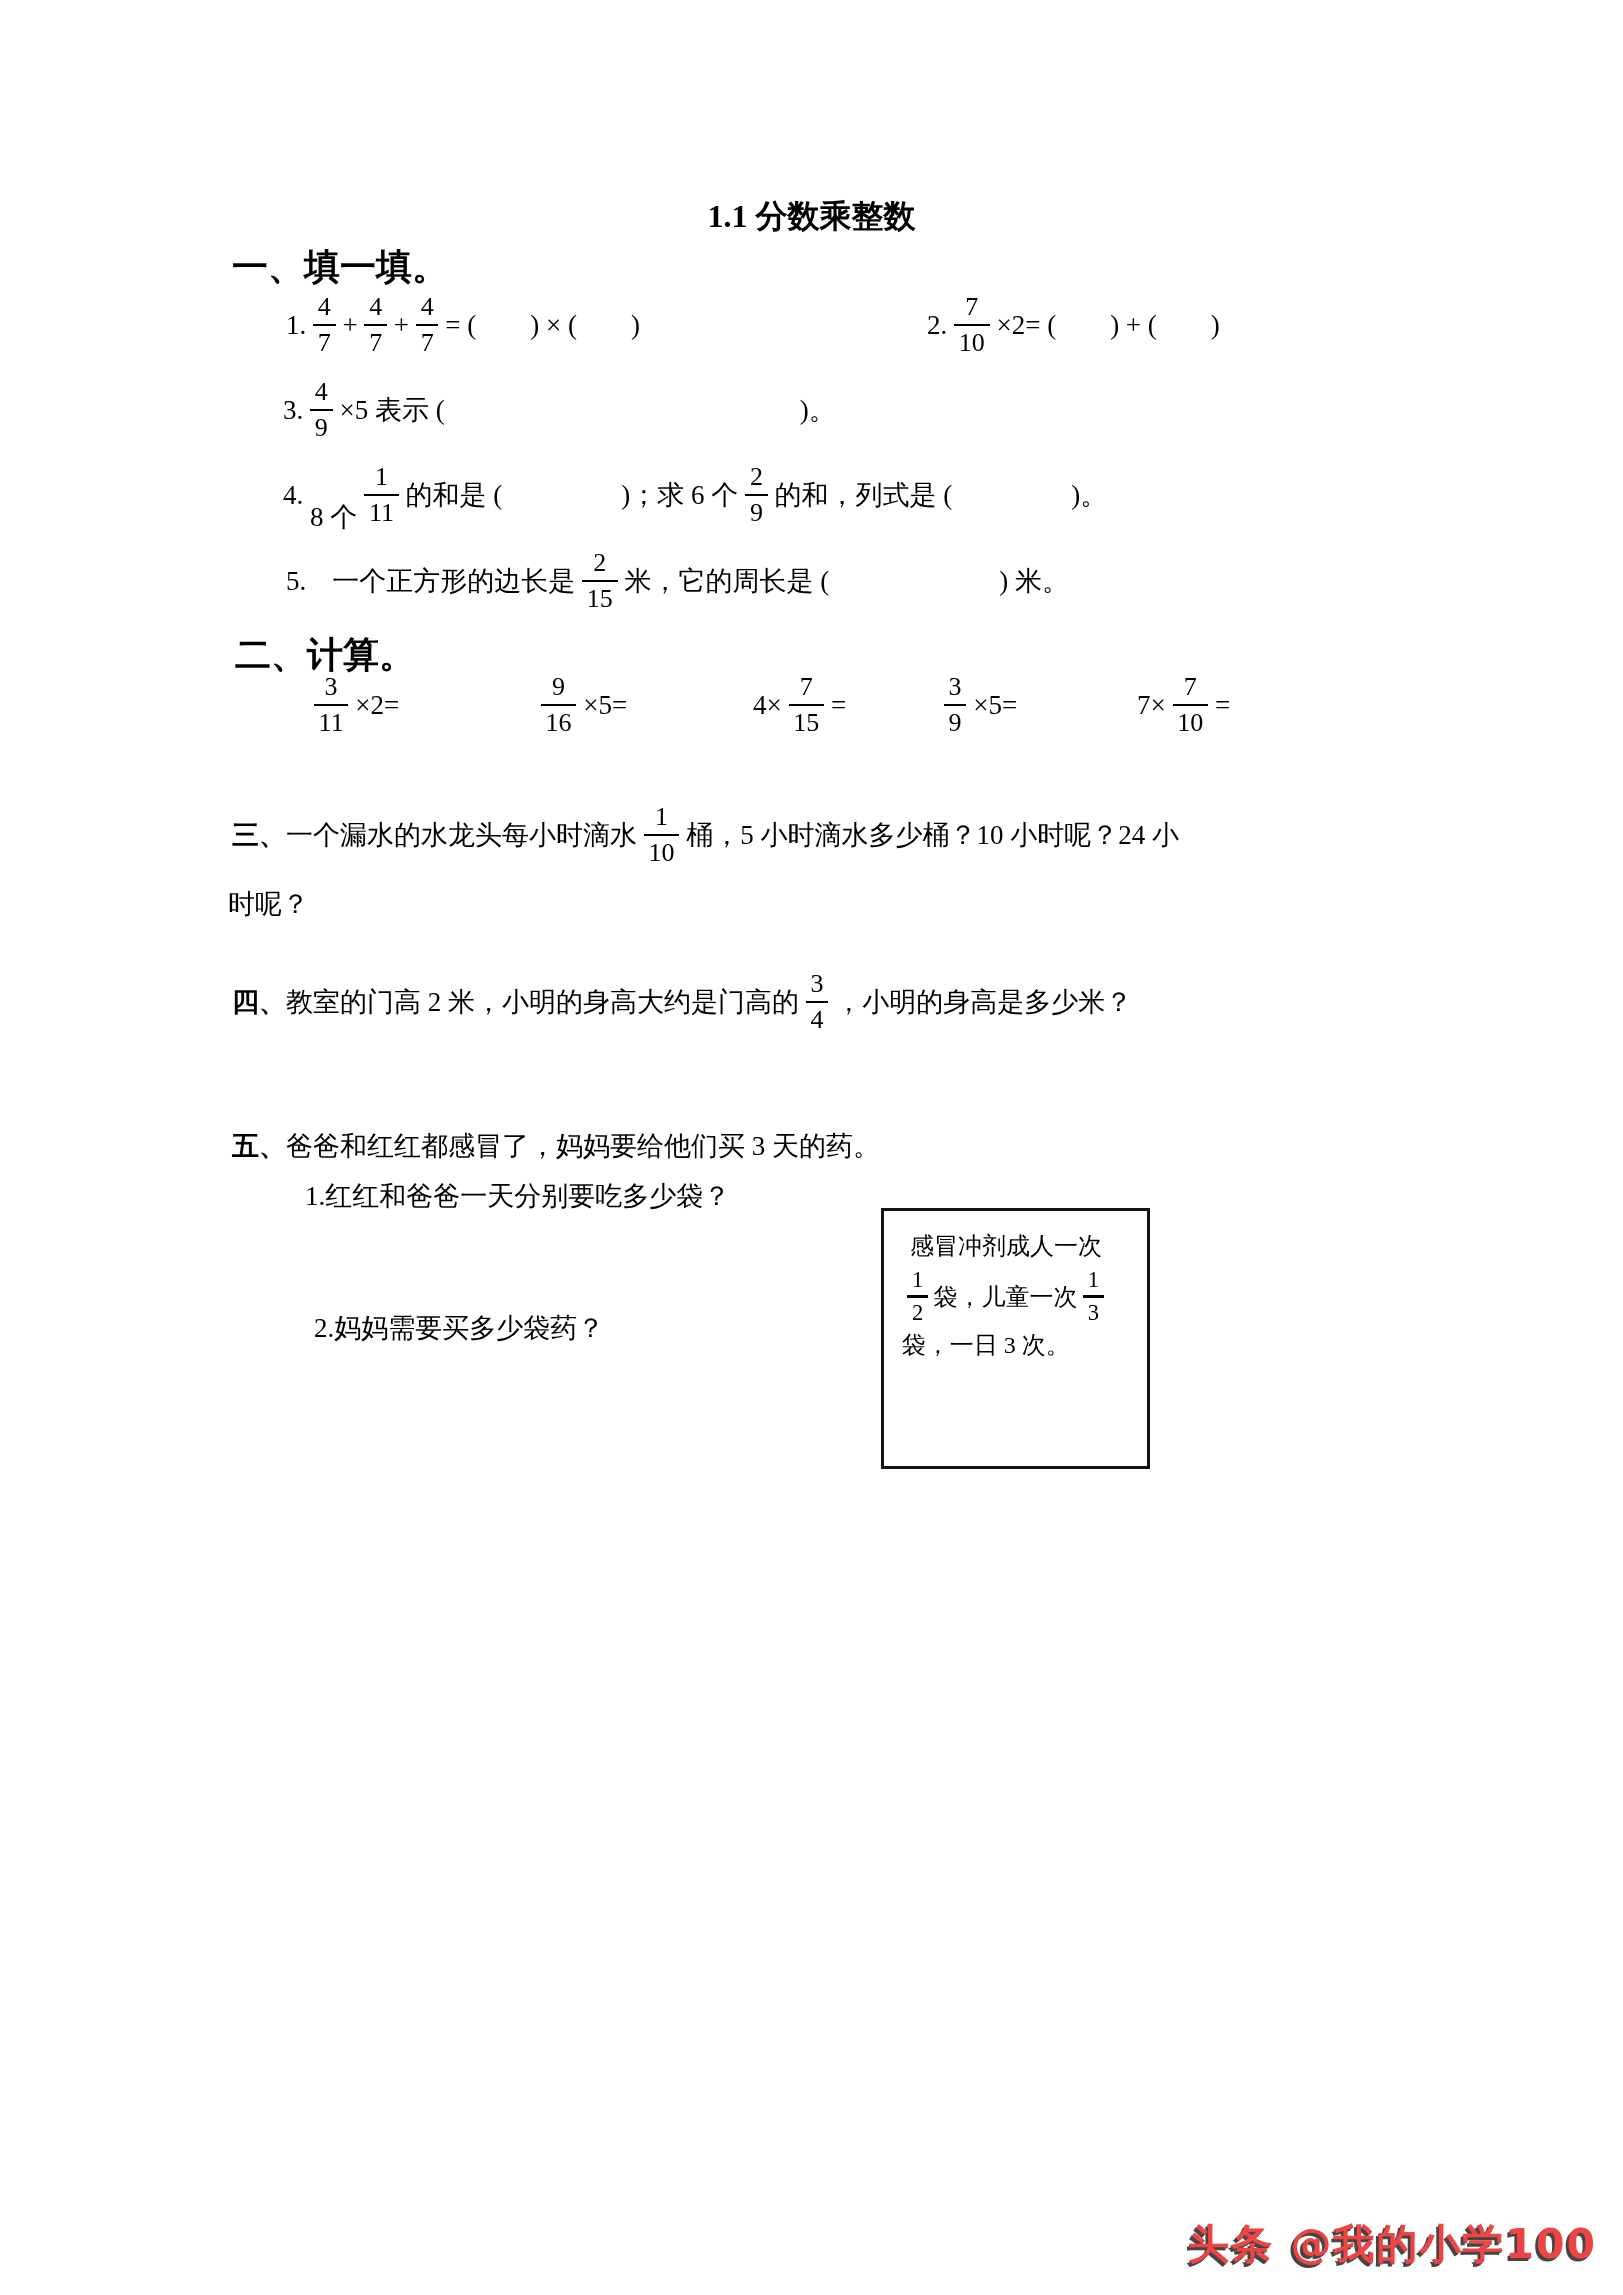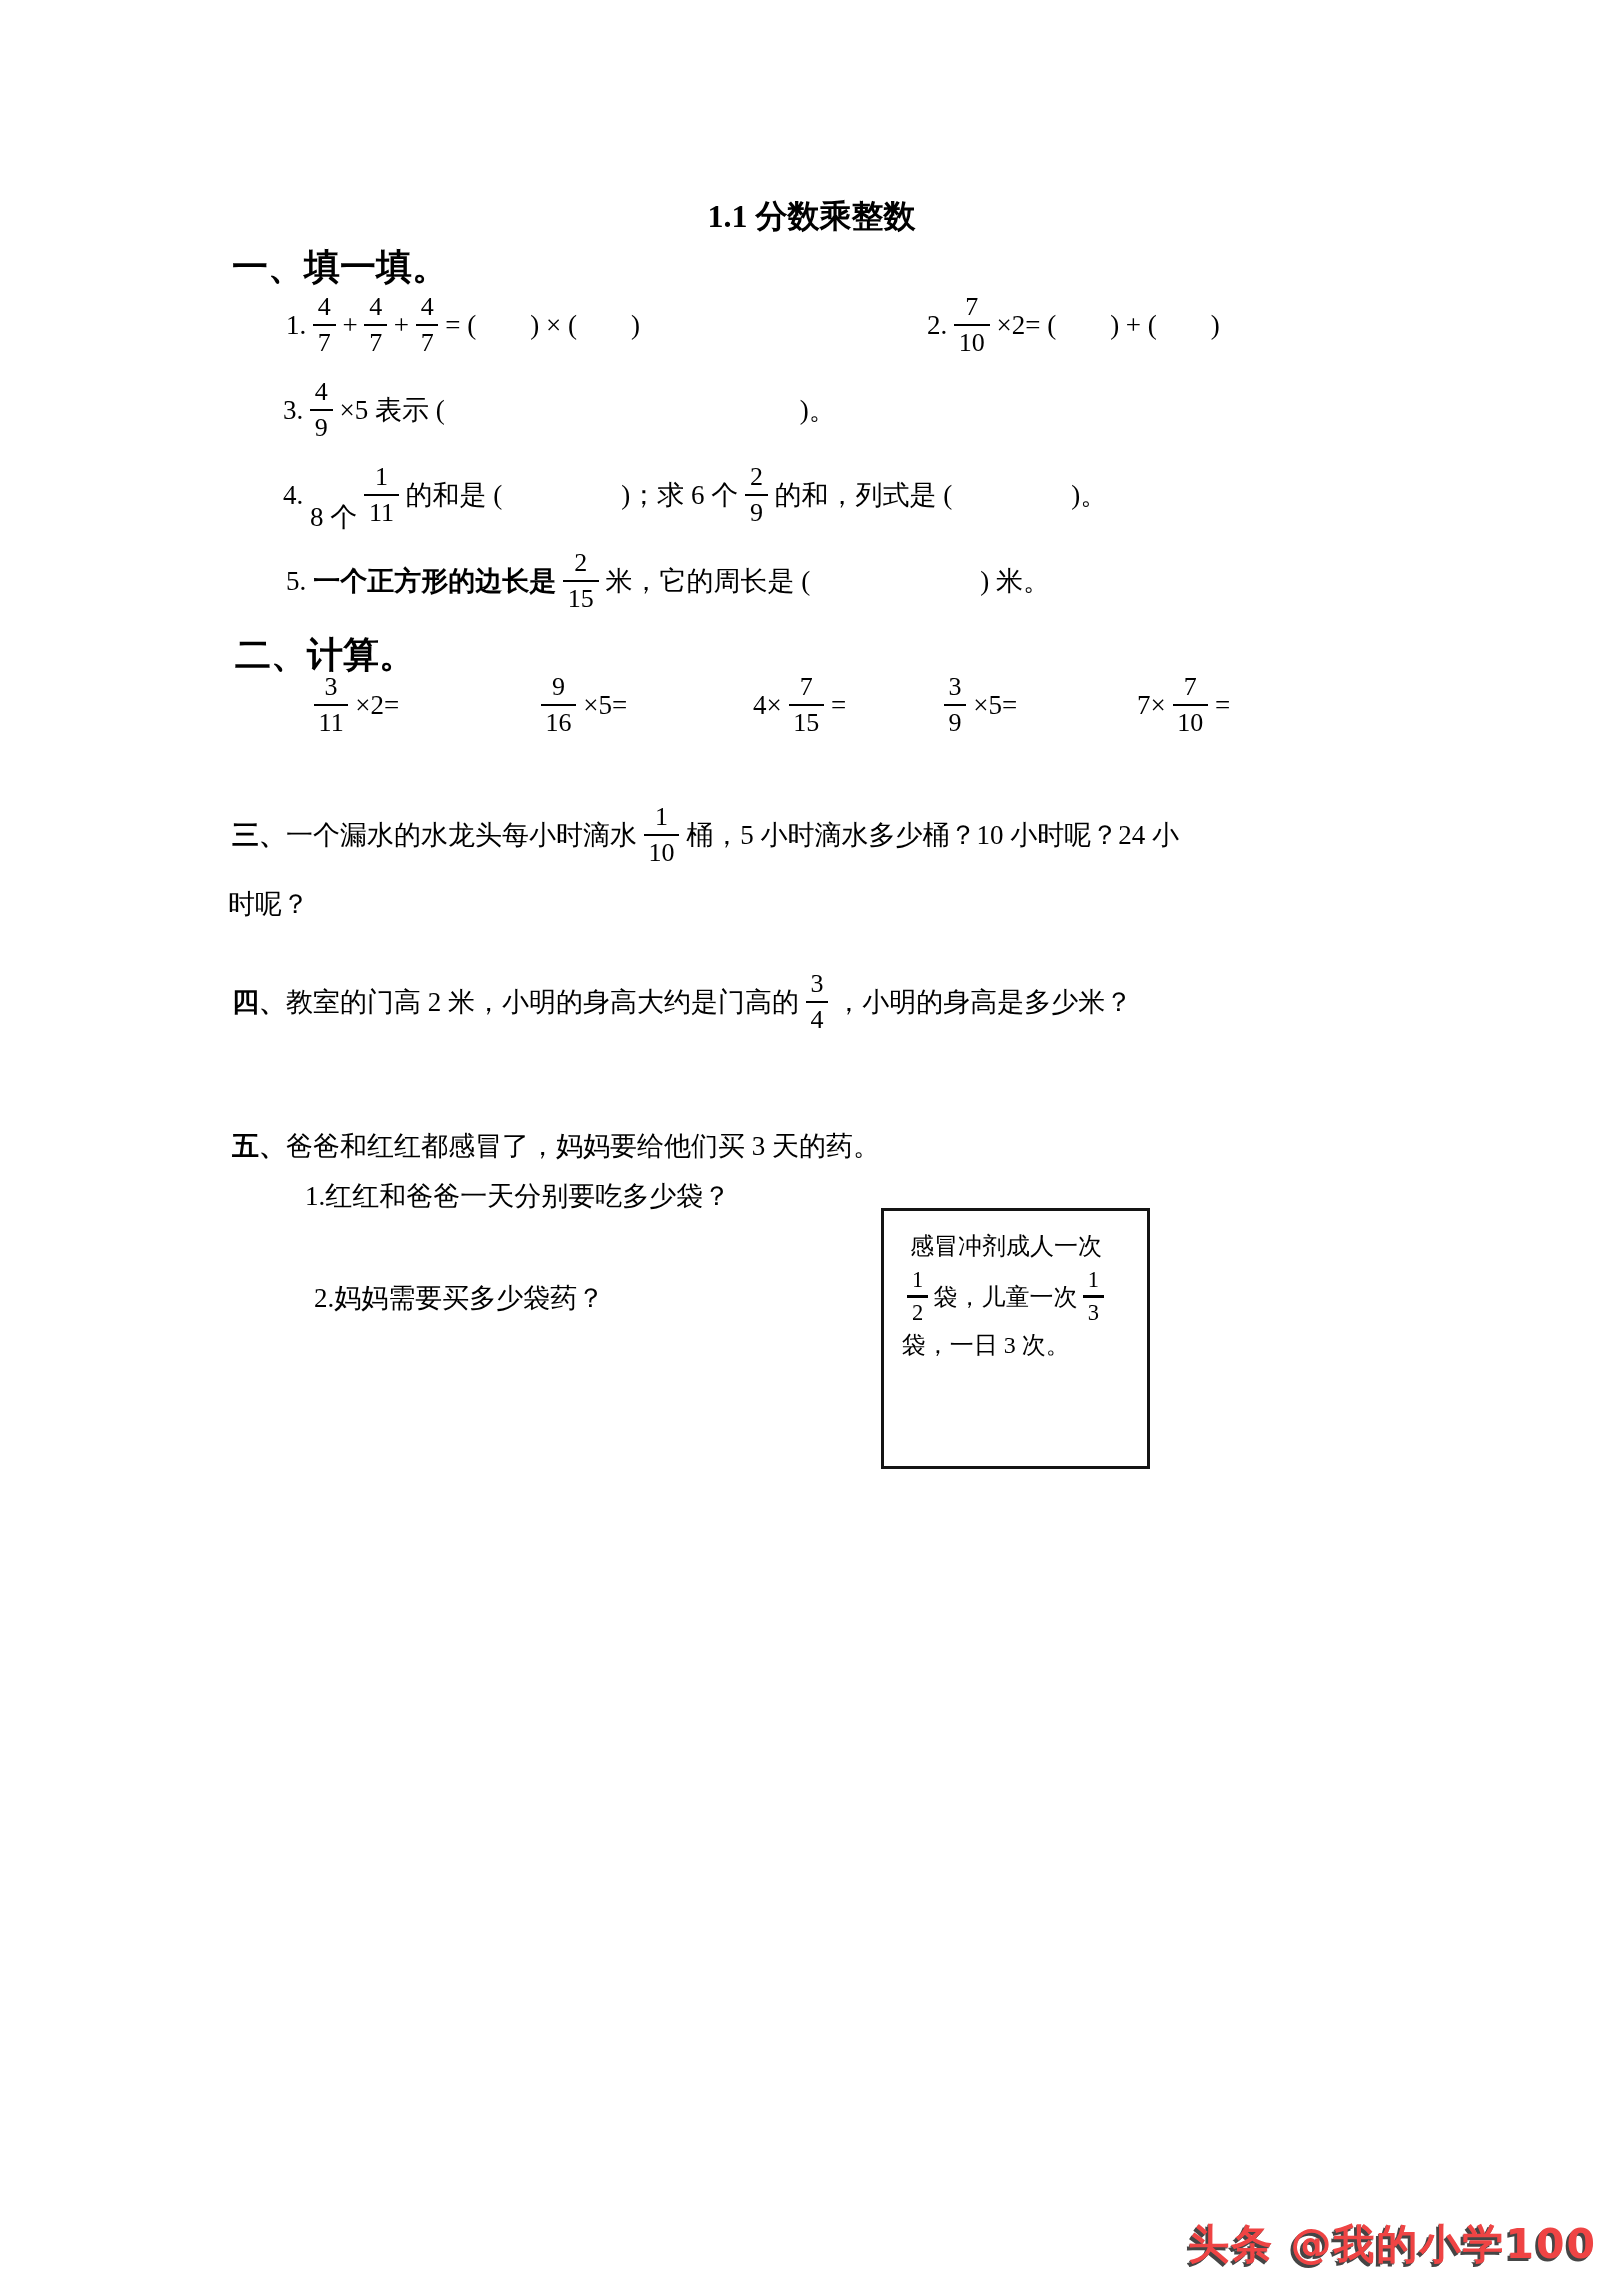--- a/index.html
+++ b/index.html
@@ -148,21 +148,21 @@
         <span class="bar"></span>
         <span class="den">9</span>
       </span>
     <span>的和，列式是 (</span>
     <span class="blank" style="width:119px;"></span>
     <span>)。</span>
   </div>
 
   <div class="row" style="left:286px; top:541px; height:80px;">
     <span>5.</span>
-    <span style="margin-left:7px;font-weight:bold;">一个正方形的边长是</span>
+    <span style="margin-left:26px;">一个正方形的边长是</span>
     <span class="frac">
         <span class="num">2</span>
         <span class="bar"></span>
         <span class="den">15</span>
       </span>
     <span>米，它的周长是 (</span>
     <span class="blank" style="width:170px;"></span>
     <span>) 米。</span>
   </div>
 
@@ -232,21 +232,21 @@
         <span class="den">4</span>
       </span>
     <span>，小明的身高是多少米？</span>
   </div>
 
   <div class="row" style="left:232px; top:1125px; height:41px;">
     <span class="bold">五、</span>
     <span>爸爸和红红都感冒了，妈妈要给他们买 3 天的药。</span>
   </div>
   <div class="abs t" style="left:305px; top:1178px;">1.红红和爸爸一天分别要吃多少袋？</div>
-  <div class="abs t" style="left:314px; top:1280px;">2.妈妈需要买多少袋药？</div>
+  <div class="abs t" style="left:314px; top:1310px;">2.妈妈需要买多少袋药？</div>
 
   <div class="info-box">
     <div class="box-line box-line1">感冒冲剂成人一次</div>
     <div class="box-line">
       <span class="frac">
           <span class="num">1</span>
           <span class="bar"></span>
           <span class="den">2</span>
         </span>
       <span>袋，儿童一次</span>

